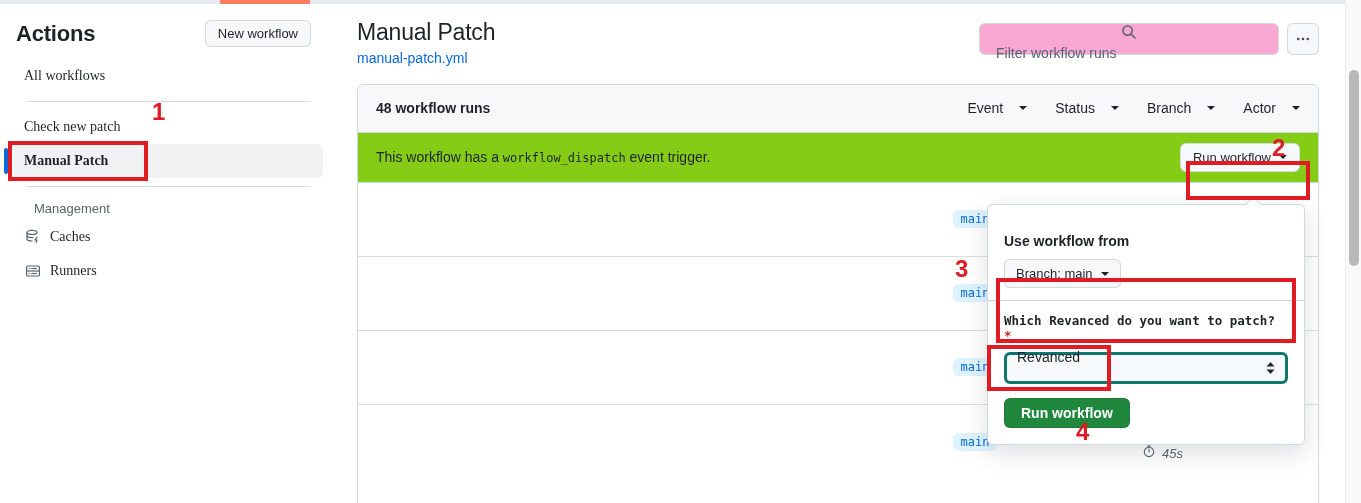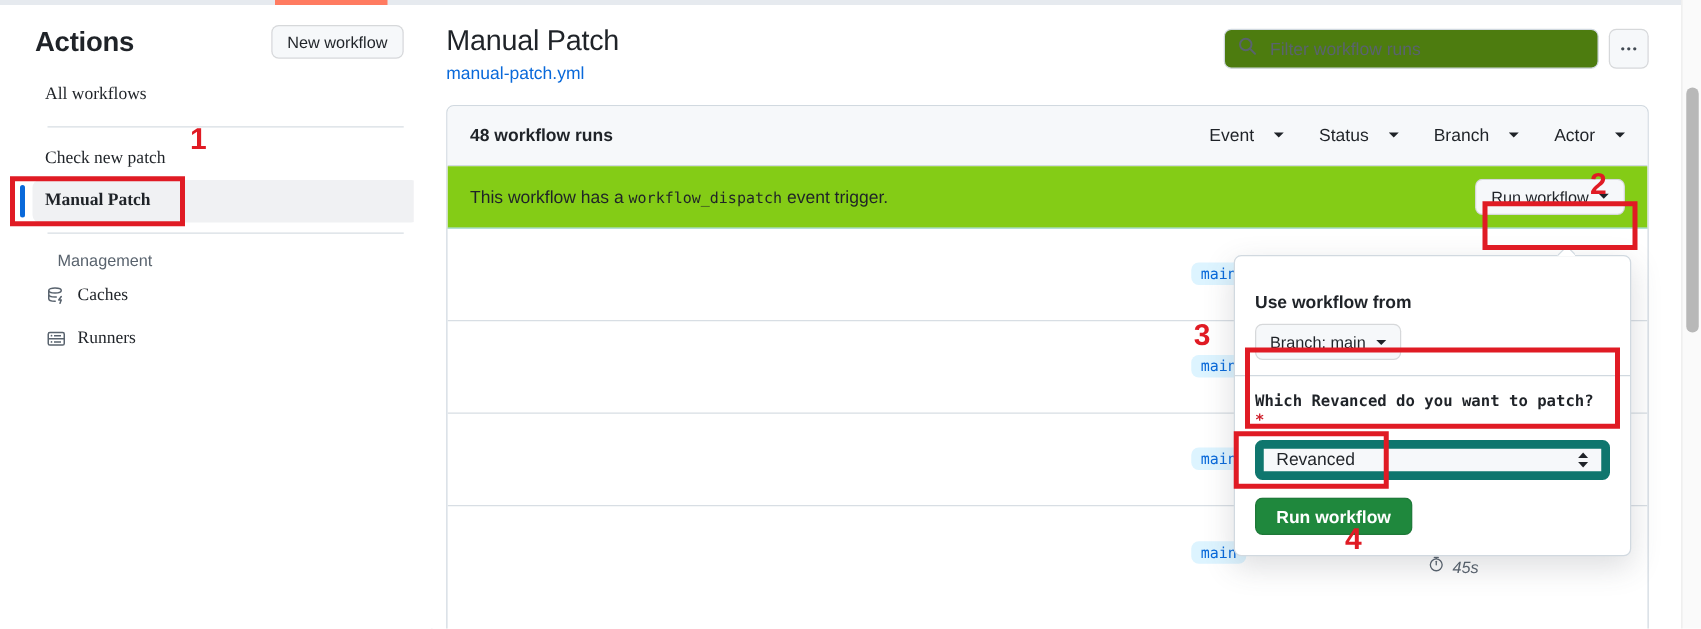--- a/index.html
+++ b/index.html
@@ -21,21 +21,21 @@
     position: absolute; top: 0; left: 0; width: 1345px; height: 4px;
     background: #e6eaef;
   }
   .top-bar-fill {
     position: absolute; top: 0; left: 220px; width: 90px; height: 4px;
     background: #ff7b61;
   }
 
   
   .sidebar {
-    position: absolute; top: 4px; left: 16px; width: 330px; height: 499px;
+    position: absolute; top: 4px; left: 4px; width: 330px; height: 499px;
     background: #ffffff;
     border-right: 1px solid #d8dee4;
     padding: 0;
   }
   .sidebar-header {
     display: flex; align-items: center; justify-content: space-between;
     padding: 16px 22px 8px 12px;
   }
   .sidebar-title {
     font-size: 22px; font-weight: 700; letter-spacing: -0.2px; color: #1f2328;
@@ -100,25 +100,26 @@
     line-height: 1.3;
   }
   .page-subtitle {
     display: block; margin-top: 2px;
     font-size: 14px; color: #0969da; text-decoration: none; cursor: pointer;
   }
   .head-right { display: flex; align-items: center; gap: 8px; margin-top: 5px; }
   .search-box {
     position: relative;
     width: 300px; height: 32px;
-    background: #4d7c0f;
+    background: #f9a8d4;
     border: 1px solid #d1d9e0;
     border-radius: 6px;
     display: flex; align-items: center;
     padding: 0 10px;
+    flex-direction: column;
   }
   .search-box input {
     border: none; outline: none; background: transparent;
     font-size: 14px; color: #1f2328;
     width: 100%; margin-left: 8px;
     font-family: "Liberation Sans", sans-serif;
   }
   .search-box input::placeholder { color: #59636e; }
   .kebab-btn {
     width: 32px; height: 32px;
@@ -256,23 +257,23 @@
   .rw-field-label {
     font-family: "DejaVu Sans Mono", "Liberation Mono", monospace;
     font-size: 12.5px; font-weight: 700; color: #1f2328;
   }
   .req-star { color: #cf222e; font-weight: 700; }
   .rw-select {
     margin-top: 9px;
     position: relative;
     width: 100%; height: 32px;
     background: #f6f8fa;
-    border: 7px solid #0f766e;
-    border-radius: 6px;
-    display: flex; align-items: flex-start;
+    border: 3px solid #0f766e;
+    border-radius: 6px;
+    display: flex; align-items: flex-end;
     padding: 0 28px 16px 10px;
     font-size: 14px; color: #1f2328;
     cursor: pointer;
   }
   .select-arrows {
     position: absolute; right: 9px; top: 50%; transform: translateY(-50%);
     display: flex; flex-direction: column; gap: 2px; color: #1f2328;
   }
   .rw-submit { padding: 8px 16px 16px 16px; }
   .rw-run-btn {

